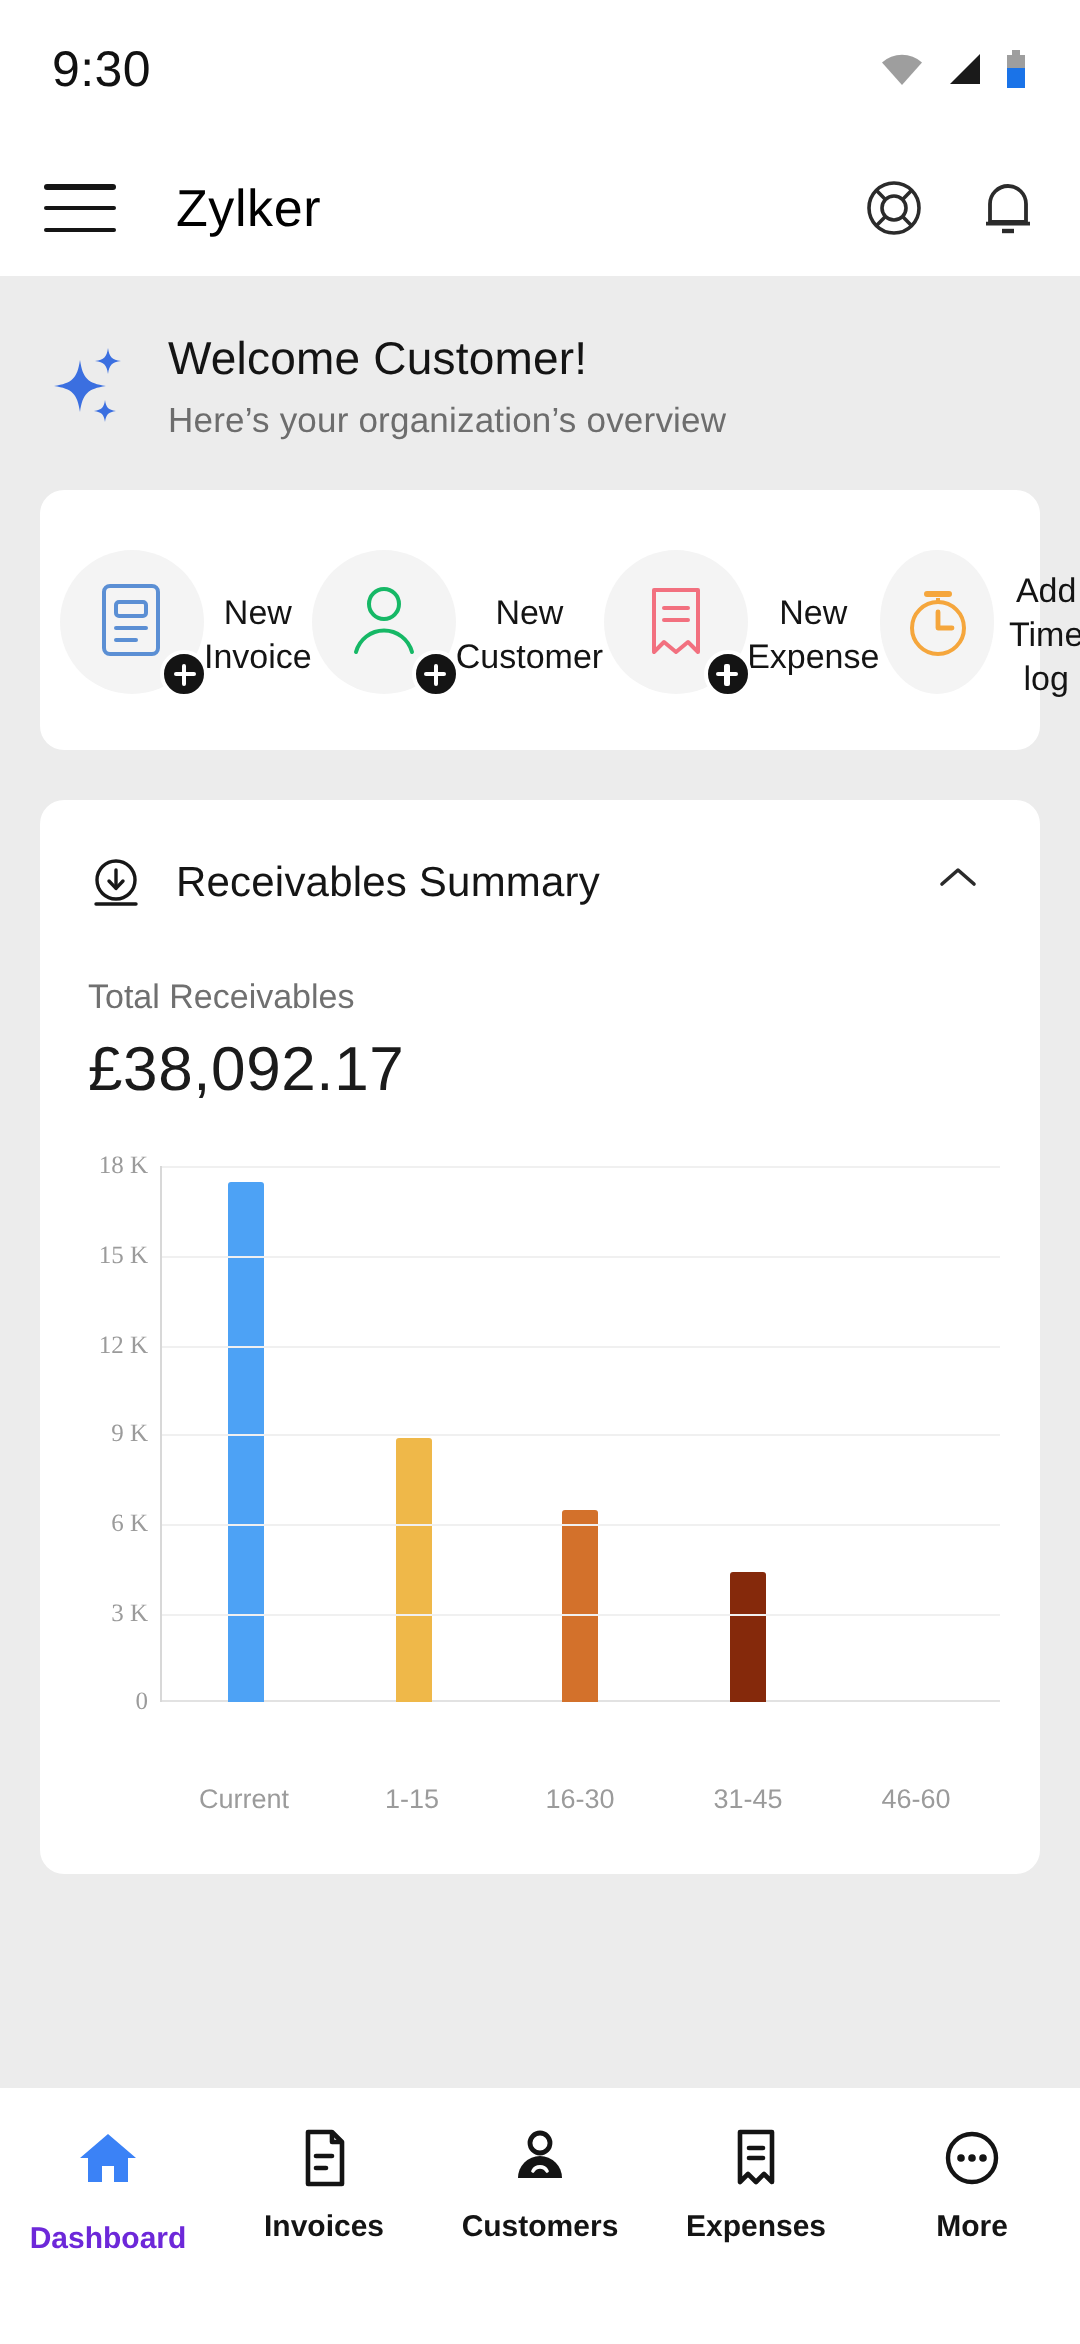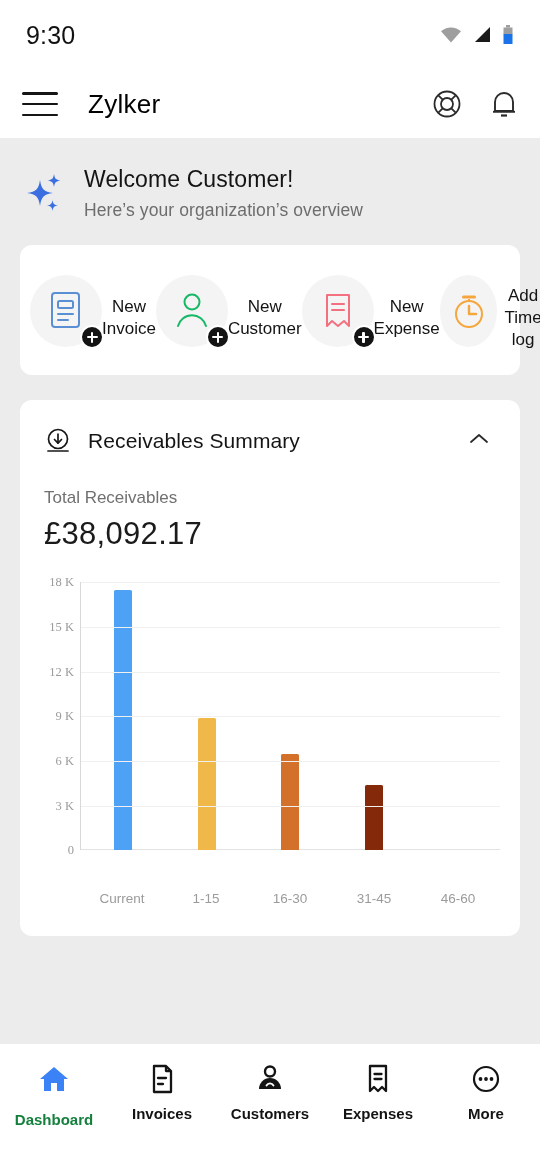--- a/index.html
+++ b/index.html
@@ -106,21 +106,21 @@
   .x-label { flex:1; text-align:center; font-size:13.5px; color:#9b9b9b; }
 
   
   .bottom-nav {
     position:absolute; left:0; right:0; bottom:0; height:128px;
     background:#ffffff; display:flex; align-items:flex-start; padding-top:18px;
   }
   .nav-item { flex:1; display:flex; flex-direction:column; align-items:center; cursor:pointer; }
   .nav-icon { height:34px; display:flex; align-items:center; justify-content:center; }
   .nav-label { margin-top:9px; font-size:15px; color:#141414; font-weight:bold; }
-  .nav-item.active .nav-label { color:#15803d;margin-top:15px; }
+  .nav-item.active .nav-label { color:#6d28d9;margin-top:15px; }
 </style>
 </head>
 <body>
 
 <div class="statusbar">
   <div class="status-time">9:30</div>
   <div class="status-icons">
     <svg width="22" height="18" viewBox="0 0 22 18">
       <path d="M11 16.5 L1 5.2 A15 15 0 0 1 21 5.2 Z" fill="#9e9e9e"></path>
     </svg>

